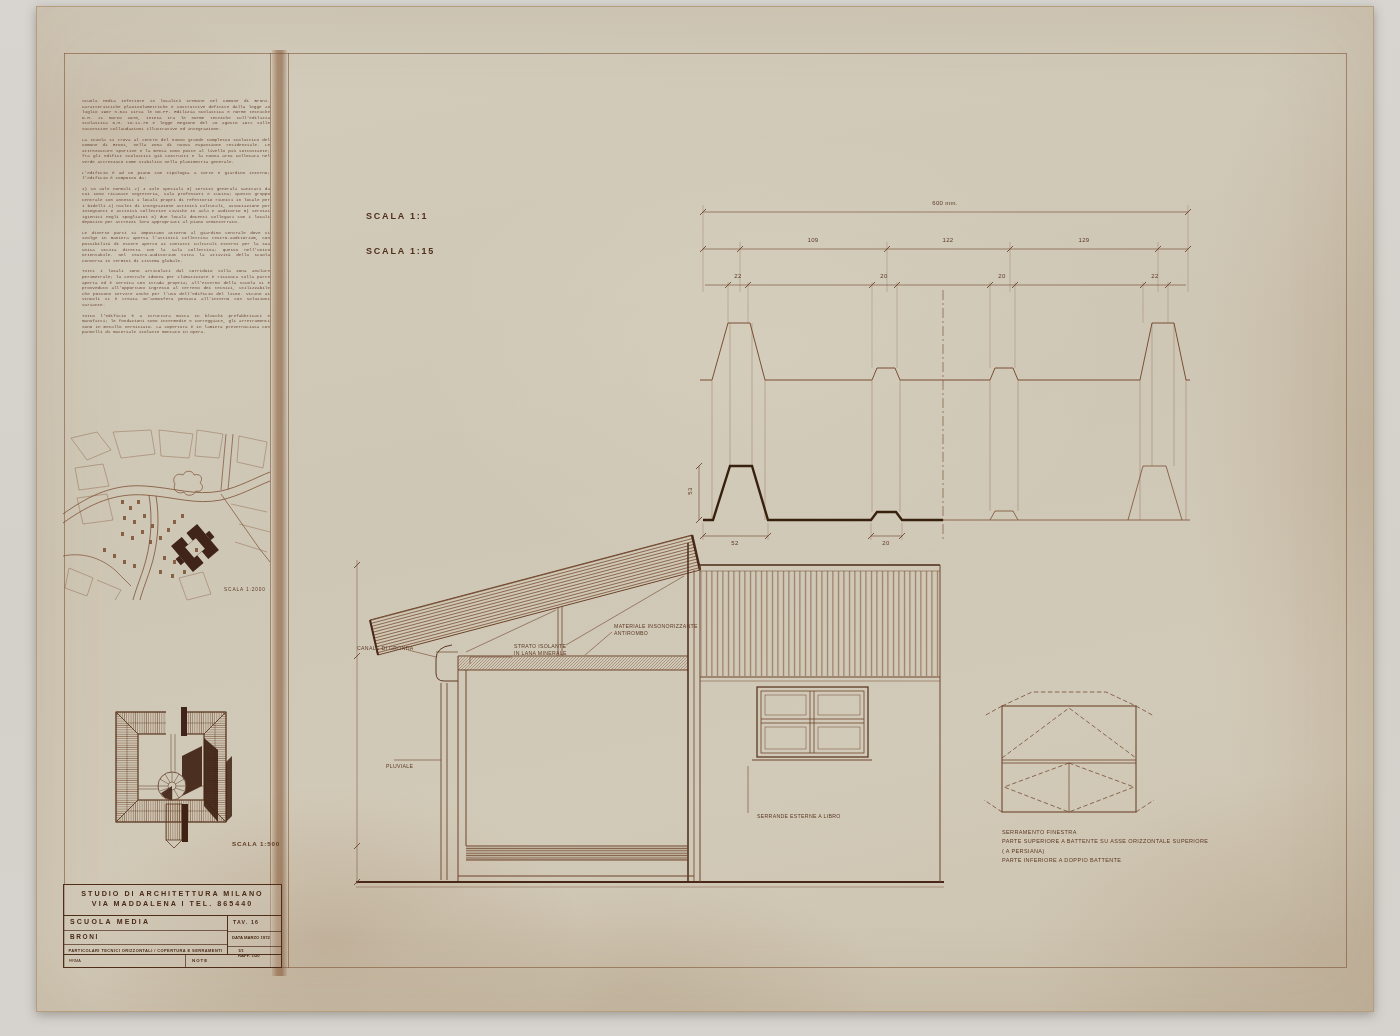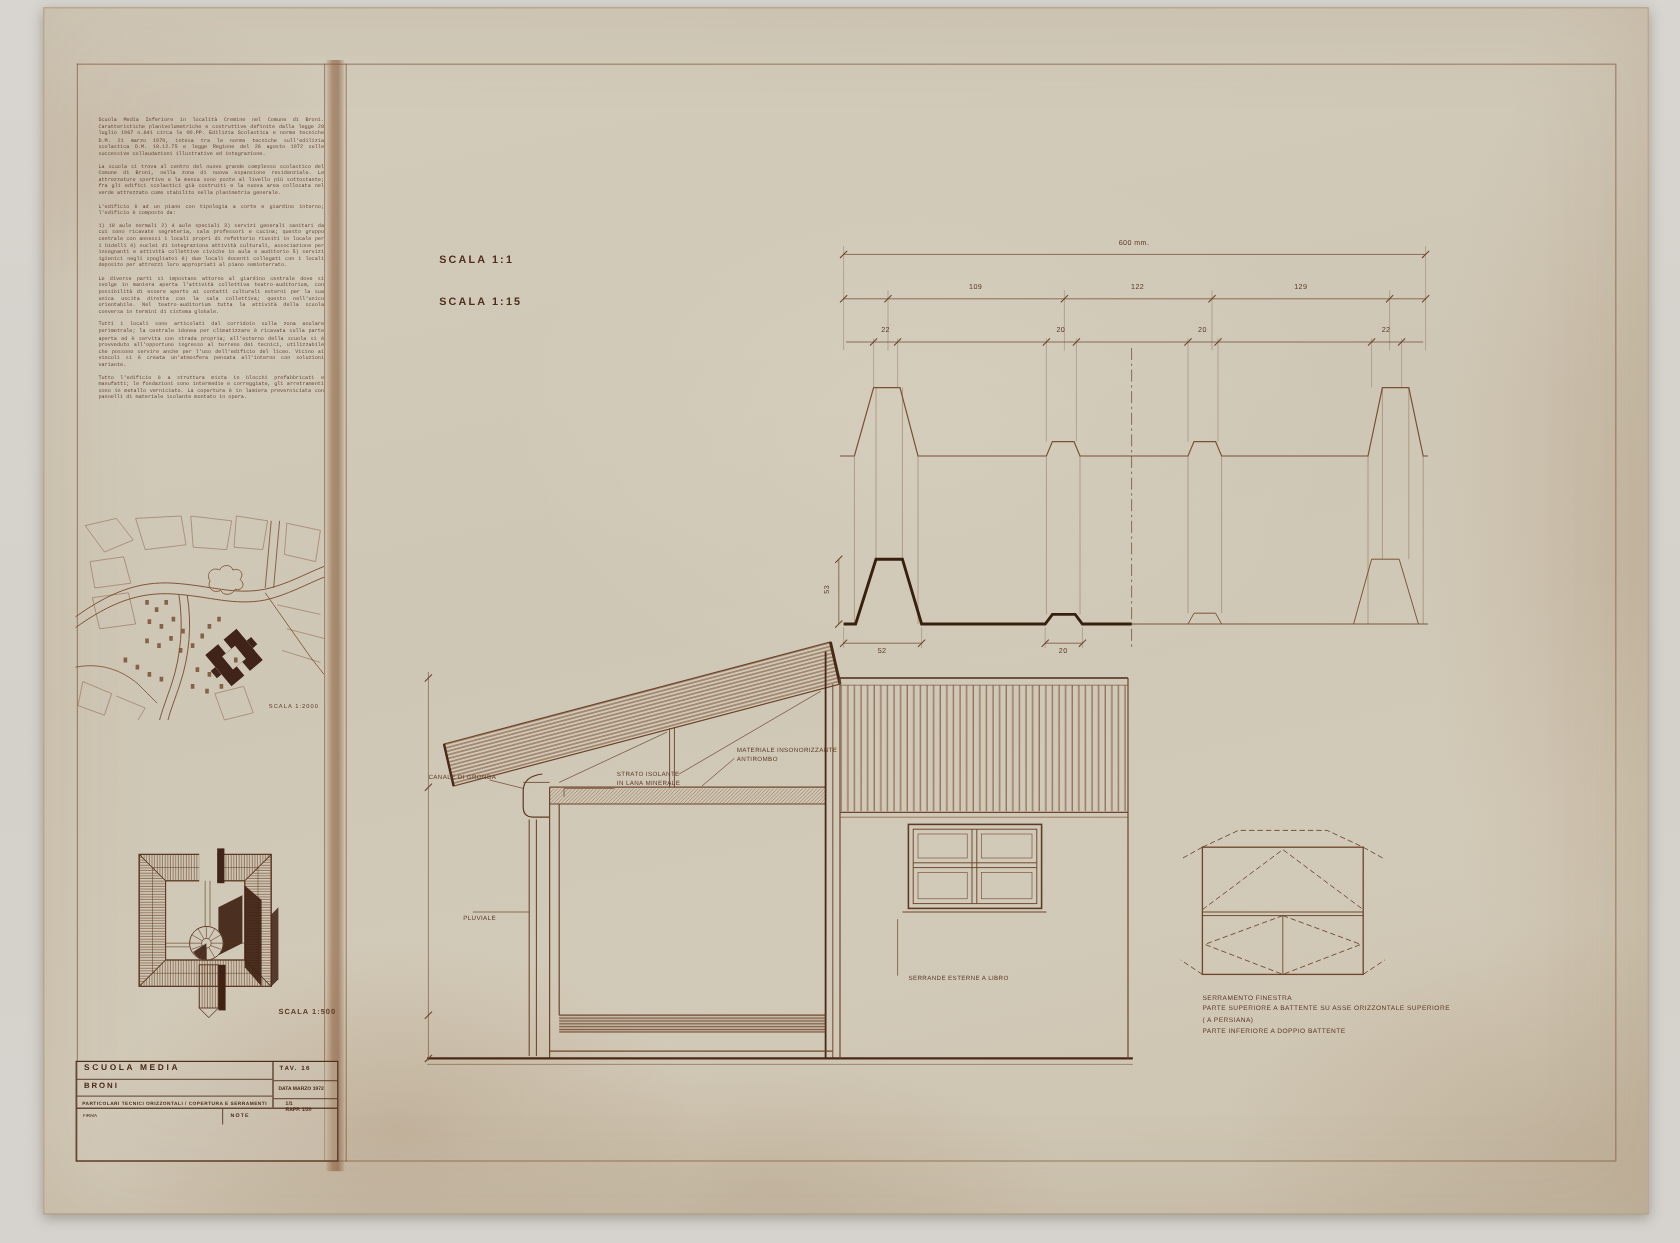--- a/index.html
+++ b/index.html
@@ -303,20 +303,24 @@
     <div>SERRAMENTO FINESTRA</div>
     <div>PARTE SUPERIORE   A BATTENTE   SU ASSE   ORIZZONTALE SUPERIORE</div>
     <div>( A PERSIANA)</div>
     <div>PARTE INFERIORE    A DOPPIO   BATTENTE</div>
   </div>
 
   <div class="lbl scala-small" style="left:224px;top:587px;">SCALA 1:2000</div>
   <div class="lbl scala-500" style="left:232px;top:840px;">SCALA 1:500</div>
 
   <div id="titleblock">
+    <div class="tb-row1">
+      <div>STUDIO  DI  ARCHITETTURA  MILANO</div>
+      <div>VIA  MADDALENA  I      TEL. 865440</div>
+    </div>
     <div class="tb-main">
       <div class="tb-left">
         <div class="tb-proj">SCUOLA   MEDIA</div>
         <div class="tb-loc">BRONI</div>
         <div class="tb-title">PARTICOLARI TECNICI ORIZZONTALI / COPERTURA E SERRAMENTI</div>
       </div>
       <div class="tb-right">
         <div class="tb-tav">TAV.  16</div>
         <div class="tb-data">DATA MARZO 1972</div>
         <div class="tb-rapp">

